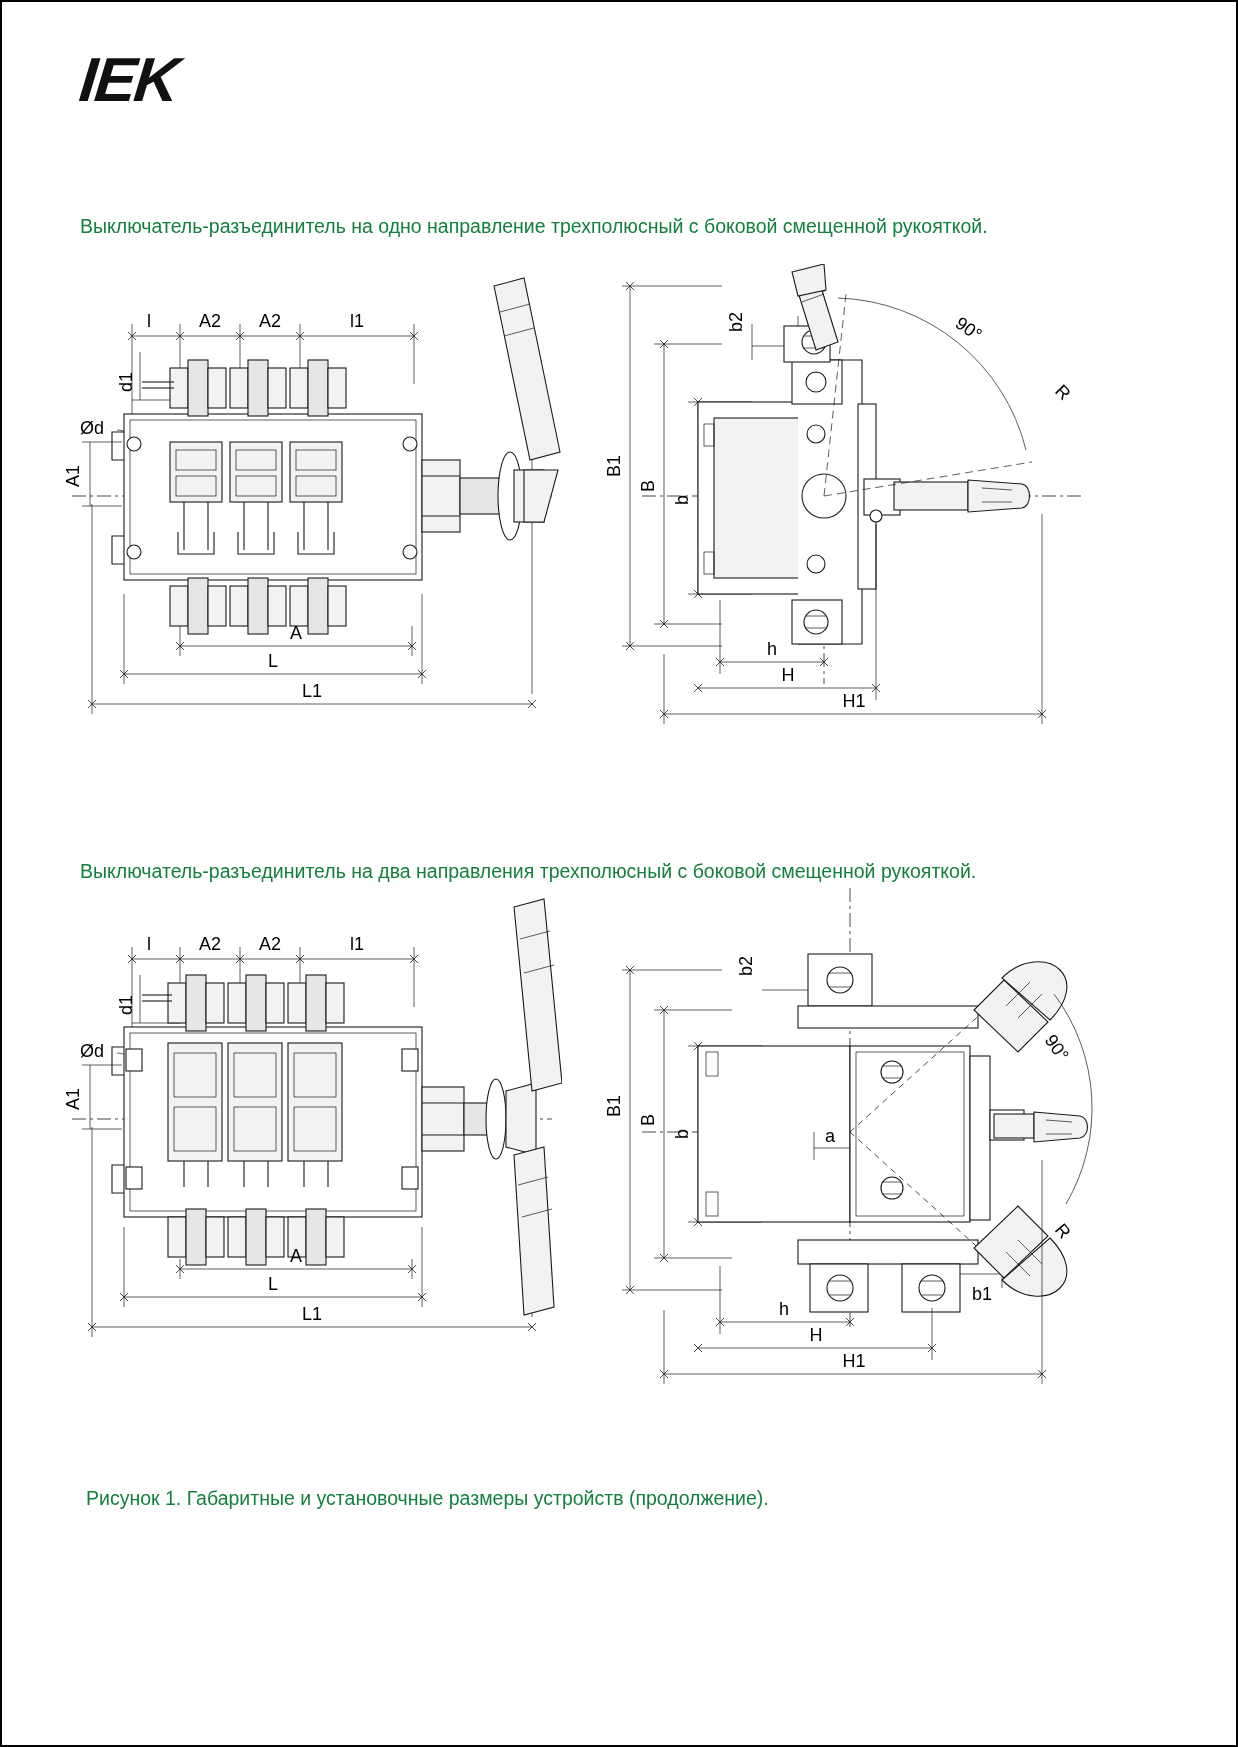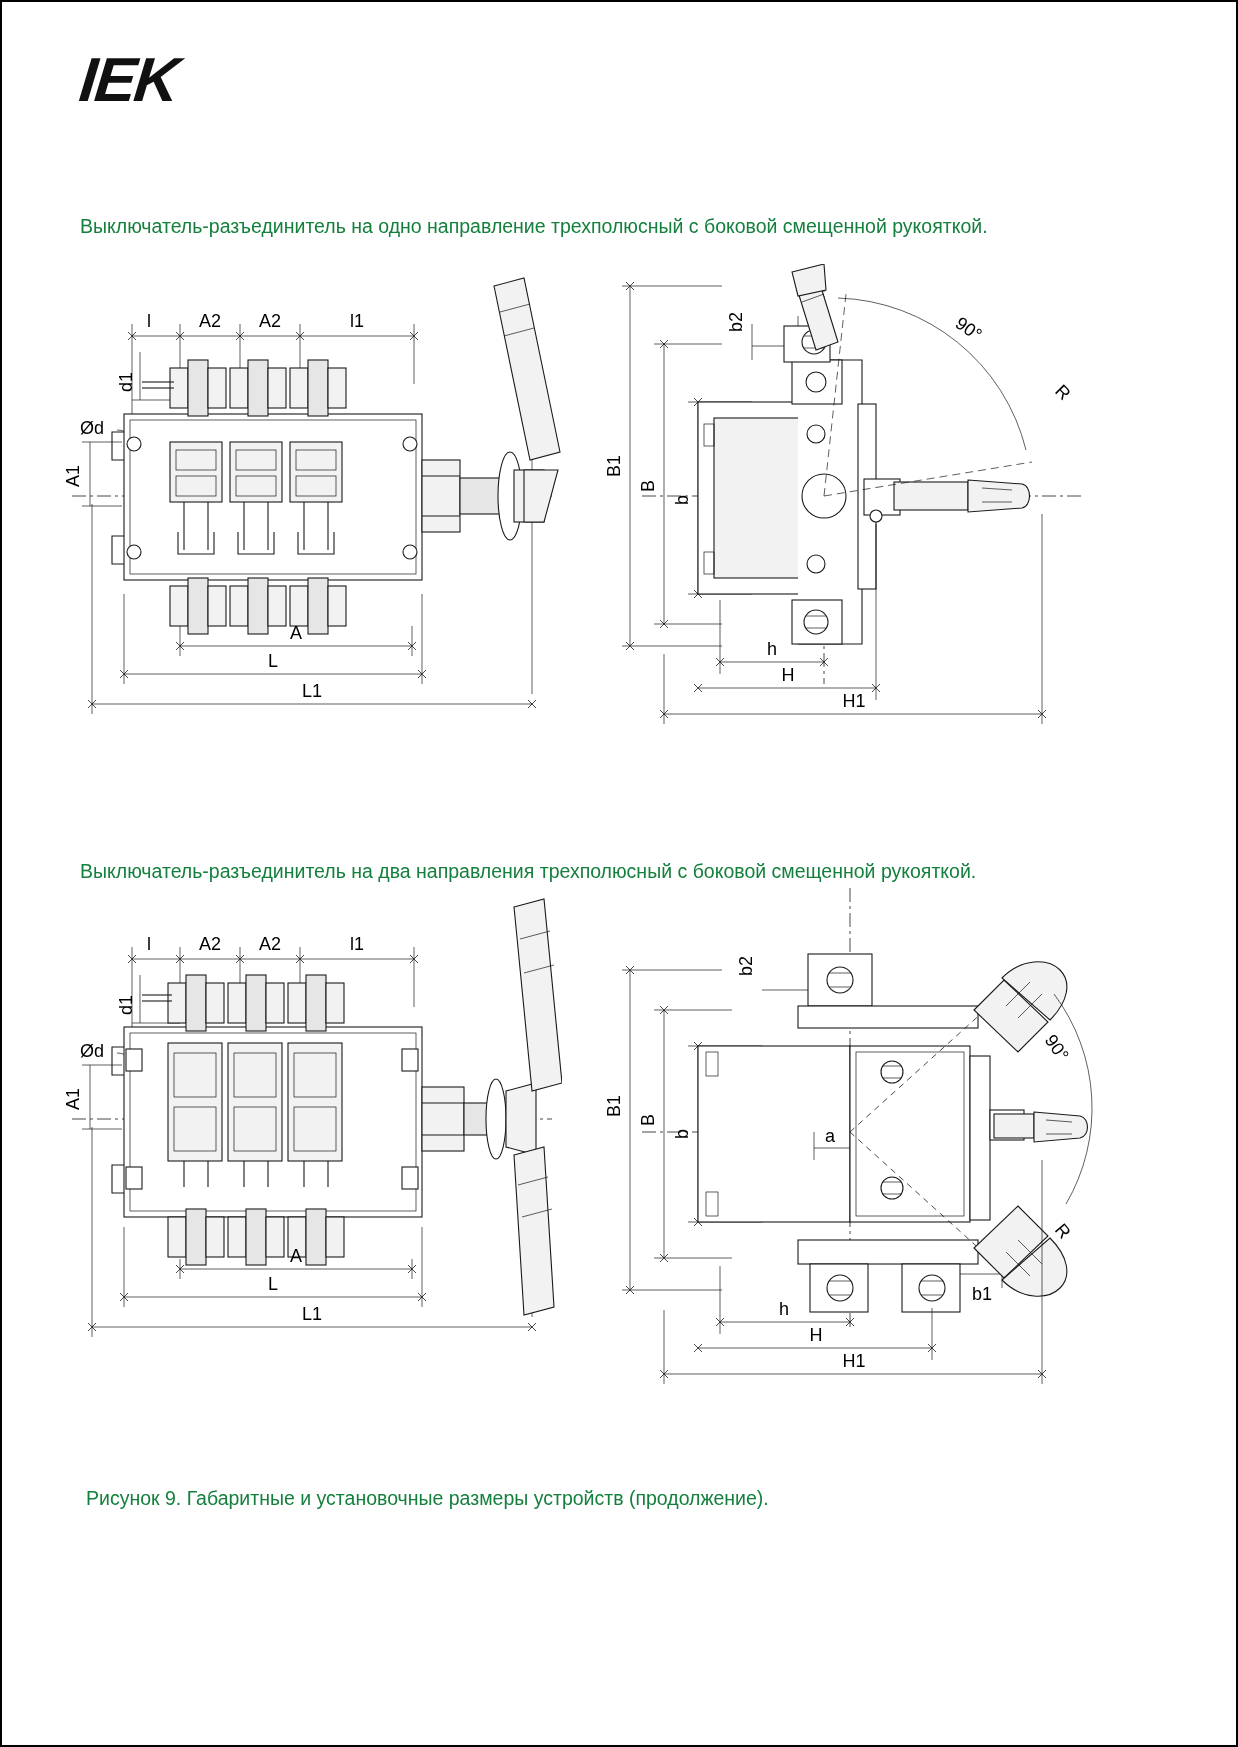--- a/index.html
+++ b/index.html
@@ -552,15 +552,15 @@
       <path d="M326,474 L334,482 M326,482 L334,474" stroke-width="0.8"></path>
       <path d="M58,500 L66,508 M58,508 L66,500" stroke-width="0.8"></path>
       <path d="M436,500 L444,508 M436,508 L444,500" stroke-width="0.8"></path>
     </g>
     <text class="dimlbl" x="182" y="445" text-anchor="middle">h</text>
     <text class="dimlbl" x="214" y="471" text-anchor="middle">H</text>
     <text class="dimlbl" x="252" y="497" text-anchor="middle">H1</text>
   </svg>
   </div>
 
-  <div class="caption" id="figure-caption">Рисунок 9. Габаритные и установочные размеры устройств (продолжение).</div>
+  <div class="caption" id="figure-caption">Рисунок 1. Габаритные и установочные размеры устройств (продолжение).</div>
 
 </div>
 
 </body></html>

